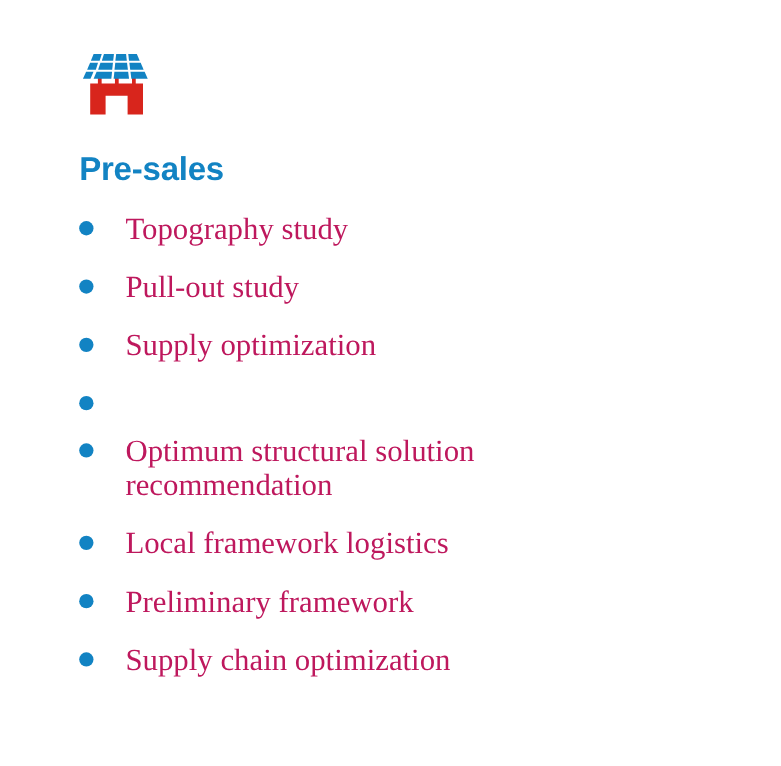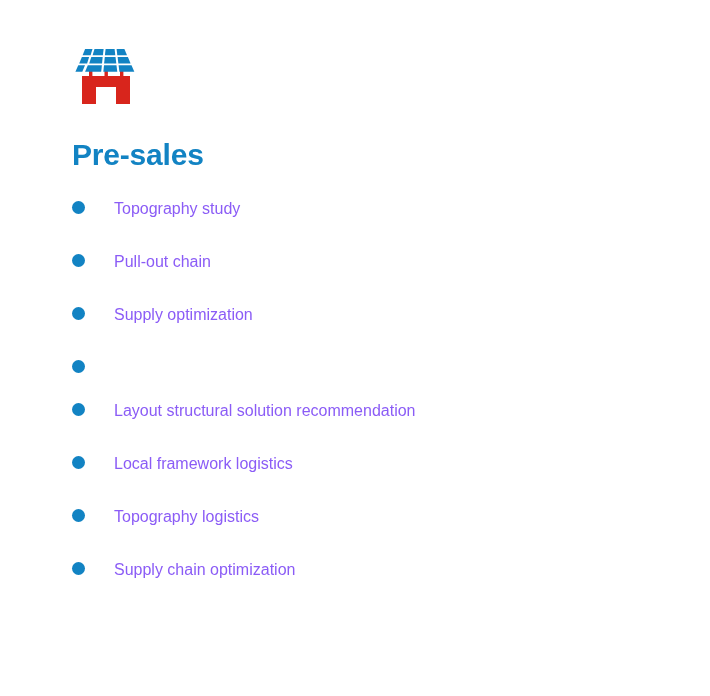--- a/index.html
+++ b/index.html
@@ -64,24 +64,25 @@
   .bullet {
     flex: 0 0 auto;
     width: 13px;
     height: 13px;
     border-radius: 50%;
     background: #1283c3;
     margin-top: 8px;
     margin-right: 29px;
   }
   .feature-text {
-    font-size: 16px;
+    font-size: 28px;
     line-height: 31px;
-    color: #8b5cf6;
+    color: #be185d;
     max-width: 400px;
+    font-family: Liberation Serif, serif;
   }
 </style>
 </head>
 <body>
 
 <div class="card">
 
   <div class="icon-wrap">
     <svg viewBox="0 0 68 62" xmlns="http://www.w3.org/2000/svg">
 
@@ -113,40 +114,40 @@
 
   <h2 class="card-title">Pre-sales</h2>
 
   <ul class="feature-list">
     <li class="feature-item">
       <span class="bullet"></span>
       <span class="feature-text">Topography study</span>
     </li>
     <li class="feature-item">
       <span class="bullet"></span>
-      <span class="feature-text">Pull-out chain</span>
+      <span class="feature-text">Pull-out study</span>
     </li>
     <li class="feature-item">
       <span class="bullet"></span>
       <span class="feature-text">Supply optimization</span>
     </li>
     <li class="feature-item">
       <span class="bullet"></span>
     </li>
     <li class="feature-item">
       <span class="bullet"></span>
-      <span class="feature-text">Layout structural solution recommendation</span>
+      <span class="feature-text">Optimum structural solution recommendation</span>
     </li>
     <li class="feature-item">
       <span class="bullet"></span>
       <span class="feature-text">Local framework logistics</span>
     </li>
     <li class="feature-item">
       <span class="bullet"></span>
-      <span class="feature-text">Topography logistics</span>
+      <span class="feature-text">Preliminary framework</span>
     </li>
     <li class="feature-item">
       <span class="bullet"></span>
       <span class="feature-text">Supply chain optimization</span>
     </li>
   </ul>
 
 </div>
 
 </body></html>

